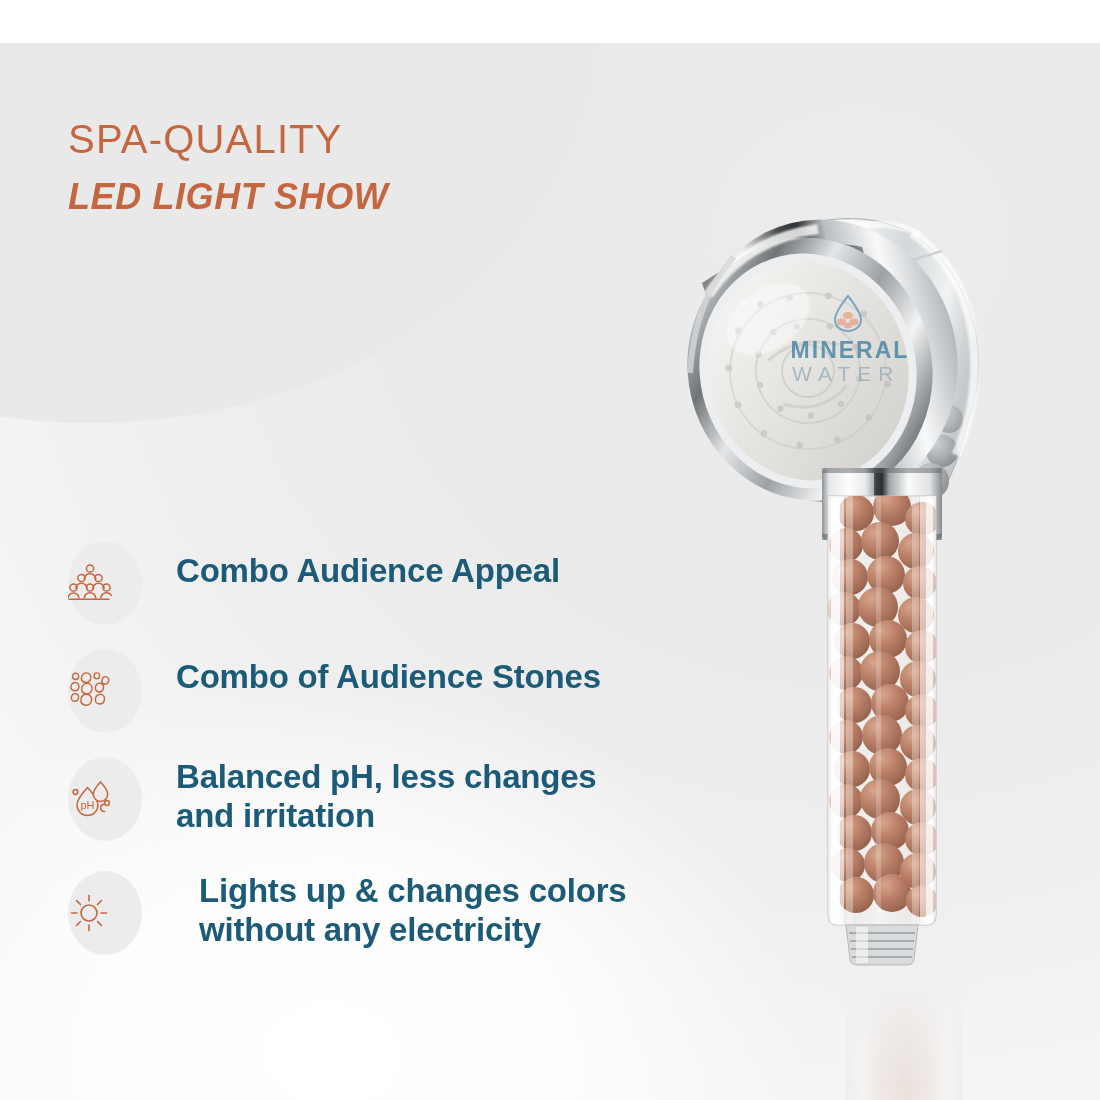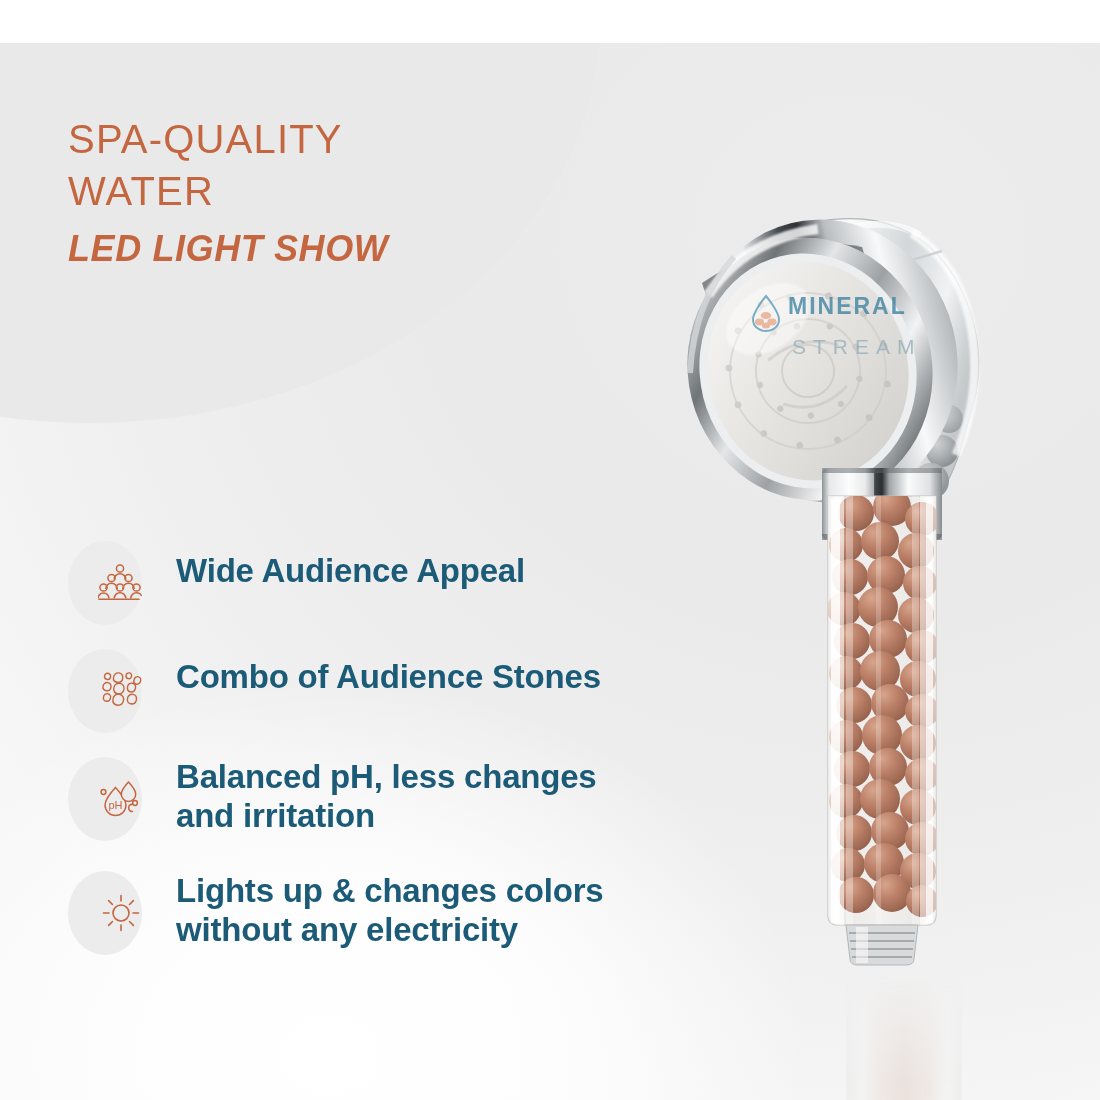--- a/index.html
+++ b/index.html
@@ -48,38 +48,38 @@
   .feature{
     display:flex;align-items:flex-start;
     margin-bottom:22px;
   }
   .feature.f3{margin-bottom:28px;}
   .icon-wrap{
     flex:0 0 auto;
     width:74px;height:84px;
     border-radius:50%;
     background:#ececec;
-    display:flex;align-items:center;justify-content:flex-end;
+    display:flex;align-items:center;justify-content:flex-start;
     margin-top:2px;
   }
   .icon-wrap svg{display:block;}
   .feat-text{
     margin-left:34px;
     color:#1b5b77;
     font-size:33px;
     line-height:39px;
     font-weight:700;
     letter-spacing:-0.2px;
     padding-top:10px;
     white-space:pre-line;
   }
   .feature.f1 .icon-wrap{margin-top:0;}
   .feature.f2{margin-top:6px;}
   .feature.f3{margin-top:8px;}
-  .feature.f4{margin-top:10px;}
+  .feature.f4{margin-top:10px;gap:23px;}
   .feature.f3 .feat-text,.feature.f4 .feat-text{padding-top:2px;}
 
   
   .product{
     position:absolute;
     left:650px;top:130px;
     width:400px;height:830px;
   }
 
   
@@ -108,40 +108,39 @@
         rgba(200,195,190,.5) 100%);
   }
 
   .watermark{
     position:absolute;
     left:98px;top:120px;
     width:200px;text-align:left;
     pointer-events:none;
     opacity:.72;
   }
-  .wm-row{display:flex;align-items:flex-start;}
+  .wm-row{display:flex;align-items:center;flex-direction:column;}
   .wm-title{
     font-size:23px;font-weight:700;color:#2f7a9c;
     letter-spacing:2px;margin-left:4px;
   }
   .wm-sub{
     display:block;font-size:21px;font-weight:400;color:#8fa9b6;
     letter-spacing:7px;margin-left:44px;margin-top:-2px;
   }
 </style>
 </head>
 <body>
 
 <div id="stage">
 
   <div class="hero-blob2"></div>
 
   <div class="headline">
     <span class="l1">SPA-QUALITY</span>
-    <span class="l2">WATER</span>
     <span class="l3">LED LIGHT SHOW</span>
   </div>
 
   <div class="features">
 
     <div class="feature f1">
       <div class="icon-wrap">
         <svg width="44" height="40" viewBox="0 0 44 40" fill="none" stroke="#c4663f" stroke-width="1.5">
           <circle cx="22" cy="5.5" r="3.6"></circle>
           <path d="M16.2 16.5c0-3.2 2.6-5.8 5.8-5.8s5.8 2.6 5.8 5.8"></path>
@@ -151,21 +150,21 @@
           <path d="M24.7 26c0-3.2 2.6-5.8 5.8-5.8s5.8 2.6 5.8 5.8"></path>
           <circle cx="5.5" cy="24.5" r="3.6"></circle>
           <path d="M0 35.5c0-3.05 2.45-5.5 5.5-5.5s5.5 2.45 5.5 5.5"></path>
           <circle cx="22" cy="24.5" r="3.6"></circle>
           <path d="M16.2 35.5c0-3.2 2.6-5.8 5.8-5.8s5.8 2.6 5.8 5.8"></path>
           <circle cx="38.5" cy="24.5" r="3.6"></circle>
           <path d="M32.7 35.5c0-3.2 2.6-5.8 5.8-5.8 2.3 0 4.3 1.35 5.2 3.3"></path>
           <path d="M1 36.2h40" stroke-linecap="round"></path>
         </svg>
       </div>
-      <div class="feat-text">Wide Audience Appeal</div>
+      <div class="feat-text">Combo Audience Appeal</div>
     </div>
 
     <div class="feature f2">
       <div class="icon-wrap">
         <svg width="42" height="42" viewBox="0 0 42 42" fill="none" stroke="#c4663f" stroke-width="1.4">
           <path d="M4.5 6.5c0-2 1.6-3.4 3.4-3.2 1.9.2 3 1.7 2.7 3.6-.3 1.8-1.7 2.8-3.4 2.6C5.6 9.3 4.5 8.2 4.5 6.5z"></path>
           <path d="M13.5 7.5c.4-3 2.6-5 5.4-4.6 2.9.4 4.4 2.7 3.8 5.6-.6 2.8-2.8 4.3-5.5 3.8-2.6-.5-4.1-2.3-3.7-4.8z"></path>
           <path d="M26 5.5c.3-1.9 1.8-2.9 3.4-2.6 1.6.3 2.5 1.7 2.1 3.4-.4 1.7-1.8 2.6-3.3 2.3-1.5-.3-2.4-1.5-2.2-3.1z"></path>
           <path d="M34 10c.6-2.6 2.6-3.9 4.6-3.2 2 .7 2.7 2.8 1.8 5-.9 2.1-2.9 3-4.7 2.2-1.8-.8-2.3-2.3-1.7-4z"></path>
           <path d="M3 16.5c.3-2.6 2.2-4.2 4.6-3.9 2.4.3 3.8 2.2 3.3 4.7-.5 2.4-2.4 3.8-4.7 3.4C4 20.3 2.7 18.8 3 16.5z"></path>
@@ -433,21 +432,21 @@
           <svg width="36" height="40" viewBox="0 0 36 40" fill="none">
             <path d="M18 3 C18 3 5 18.5 5 26.5 C5 33.4 10.8 38 18 38 C25.2 38 31 33.4 31 26.5 C31 18.5 18 3 18 3 Z" stroke="#4b93b5" stroke-width="2" fill="none"></path>
             <ellipse cx="18" cy="22.5" rx="5.2" ry="3.6" fill="#e6a081"></ellipse>
             <ellipse cx="11.5" cy="29" rx="4.6" ry="3.4" fill="#e6a081"></ellipse>
             <ellipse cx="24" cy="29" rx="4.6" ry="3.4" fill="#e6a081"></ellipse>
             <ellipse cx="18" cy="32.5" rx="4.2" ry="3" fill="#e6a081"></ellipse>
           </svg>
         </span>
         <span class="wm-title">MINERAL</span>
       </div>
-      <span class="wm-sub">STREAM</span>
+      <span class="wm-sub">WATER</span>
     </div>
   </div>
 
   <div class="reflection">
     <div class="refl-body"></div>
   </div>
 
 </div>
 
 </body></html>

